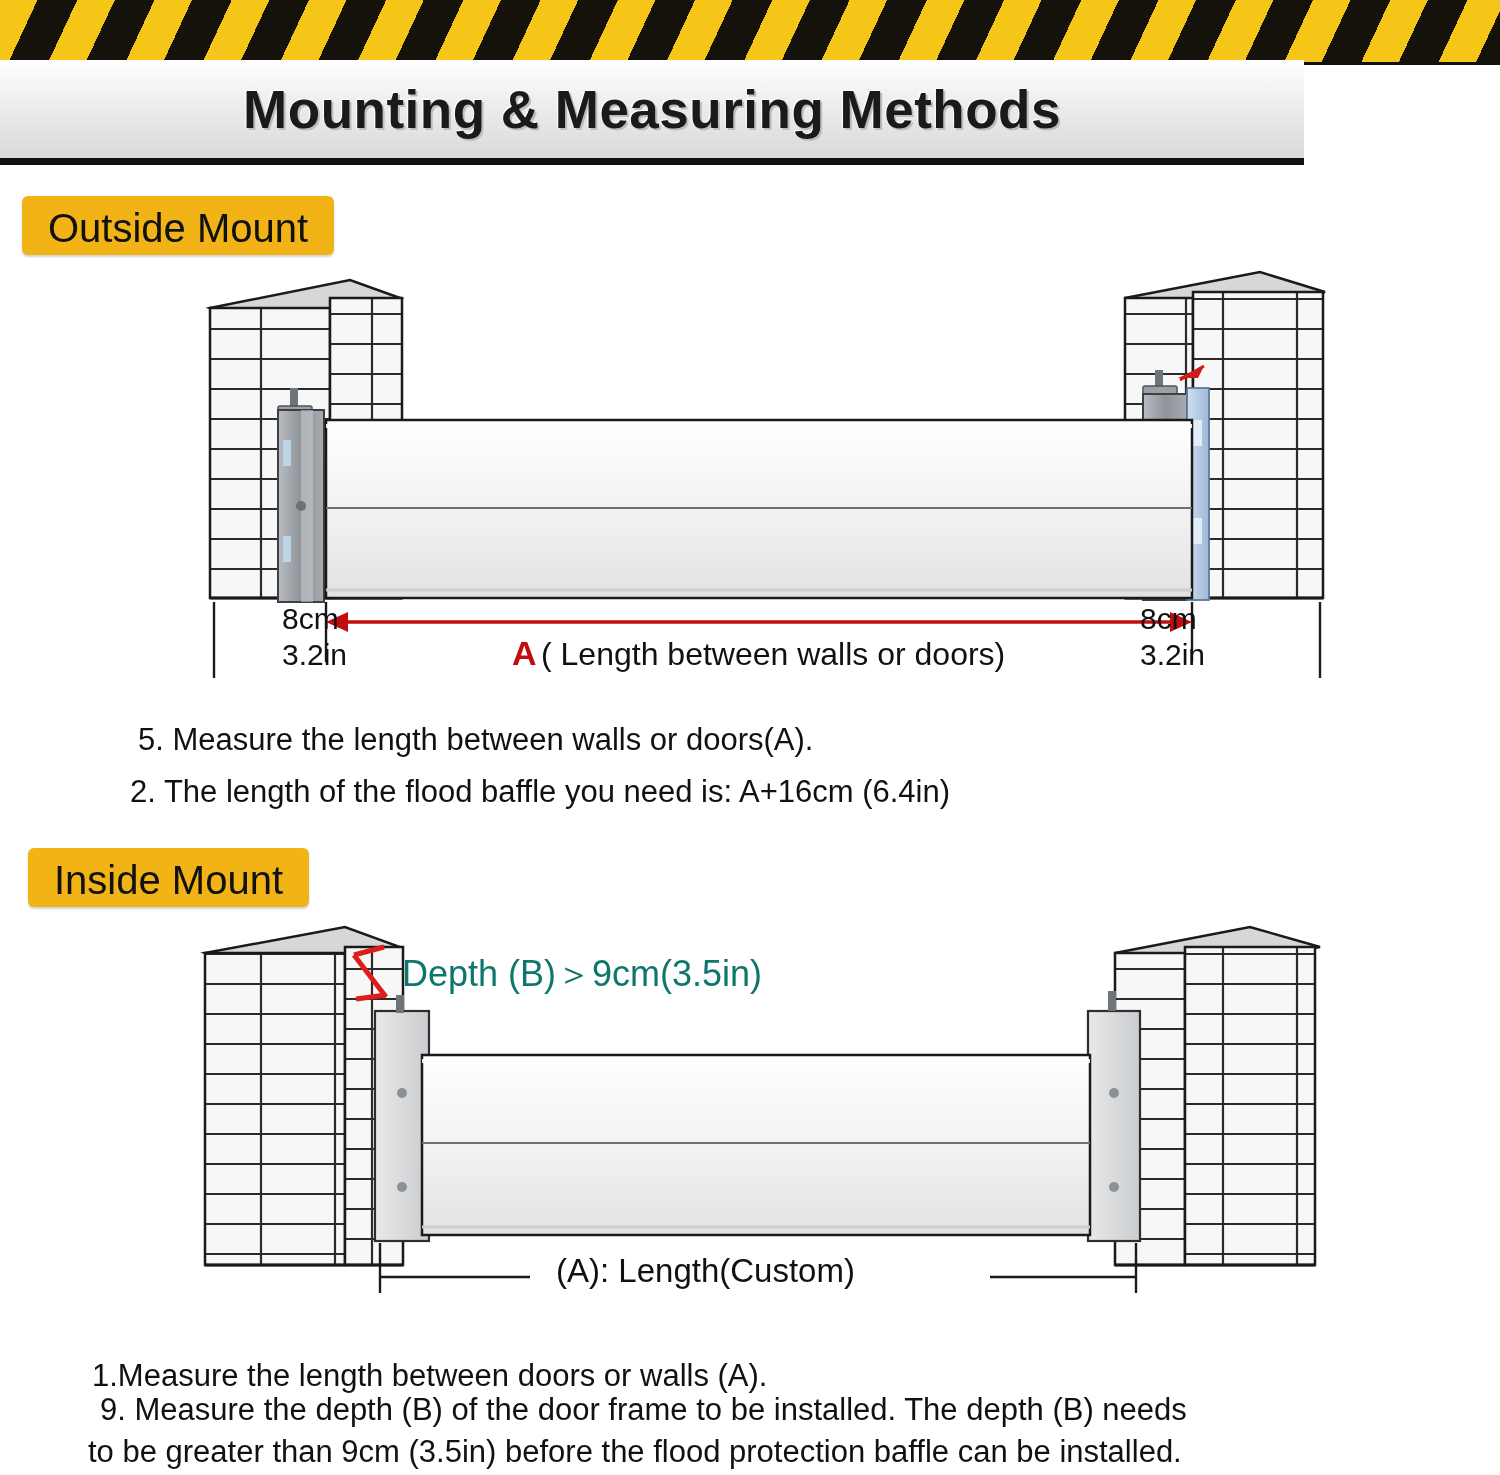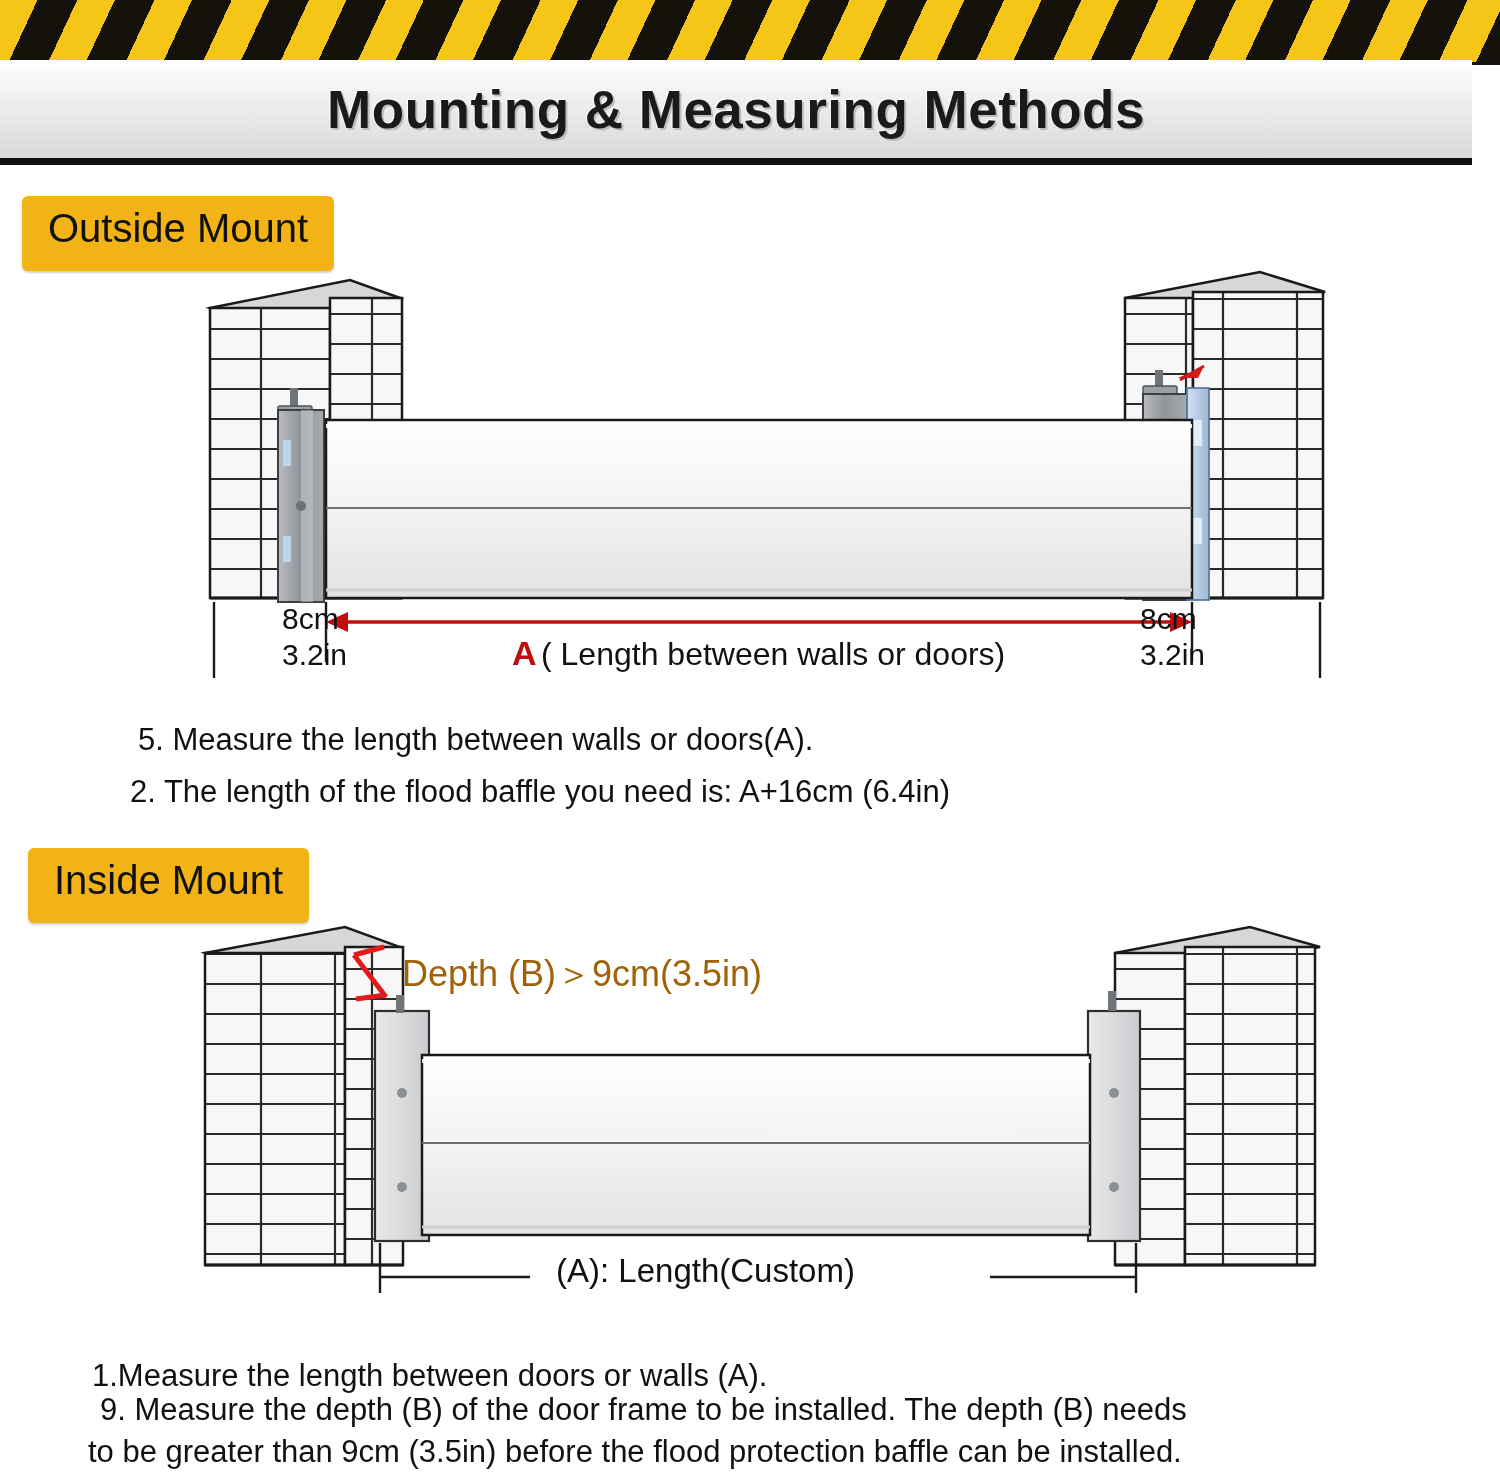--- a/index.html
+++ b/index.html
@@ -7,48 +7,48 @@
 
   
   .hazard-band{
     position:absolute;left:0;top:0;width:1500px;height:62px;
     background:repeating-linear-gradient(115deg,
       #f5c517 0 34px, #f5c517 34px,
       #15120c 34px, #15120c 70px);
     border-bottom:3px solid #111;
   }
   .title-band{
-    position:absolute;left:0;top:60px;width:1472px;height:98px;
+    position:absolute;left:0;top:60px;width:1304px;height:98px;
     background:linear-gradient(#ffffff 0%, #ededed 45%, #d9d9d9 100%);
     border-bottom:7px solid #111;
     display:flex;align-items:center;justify-content:center;
   }
   .title-band .title{
     font-size:53px;font-weight:bold;color:#1a1a1a;letter-spacing:.5px;
     text-shadow:2px 2px 0 #bdbdbd, -1px -1px 0 #ffffff;
   }
 
   
   .chip{
     position:absolute;background:#f2b316;border-radius:6px;
-    padding:10px 26px 20px 26px;font-size:40px;color:#111;
+    padding:10px 26px 4px 26px;font-size:40px;color:#111;
     box-shadow:0 2px 2px rgba(0,0,0,.18);
   }
 
   
   .fig{position:absolute;}
   .fig svg{display:block;}
 
   
   .cap{position:absolute;font-size:31px;color:#111;white-space:nowrap;}
 
   .dim-label{position:absolute;font-size:30px;color:#111;white-space:nowrap;}
   .letter-a{color:#c00d0d;font-weight:bold;font-size:34px;}
 
-  .overlay-text{position:absolute;font-size:36px;color:#a16207;white-space:nowrap;}
+  .overlay-text{position:absolute;font-size:36px;color:#0f766e;white-space:nowrap;}
 </style>
 </head>
 <body>
 
 <div class="hazard-band"></div>
 <div class="title-band">
   <div class="title">Mounting &amp; Measuring Methods</div>
 </div>
 
 <div class="chip" style="left:22px;top:196px;">Outside Mount</div>

